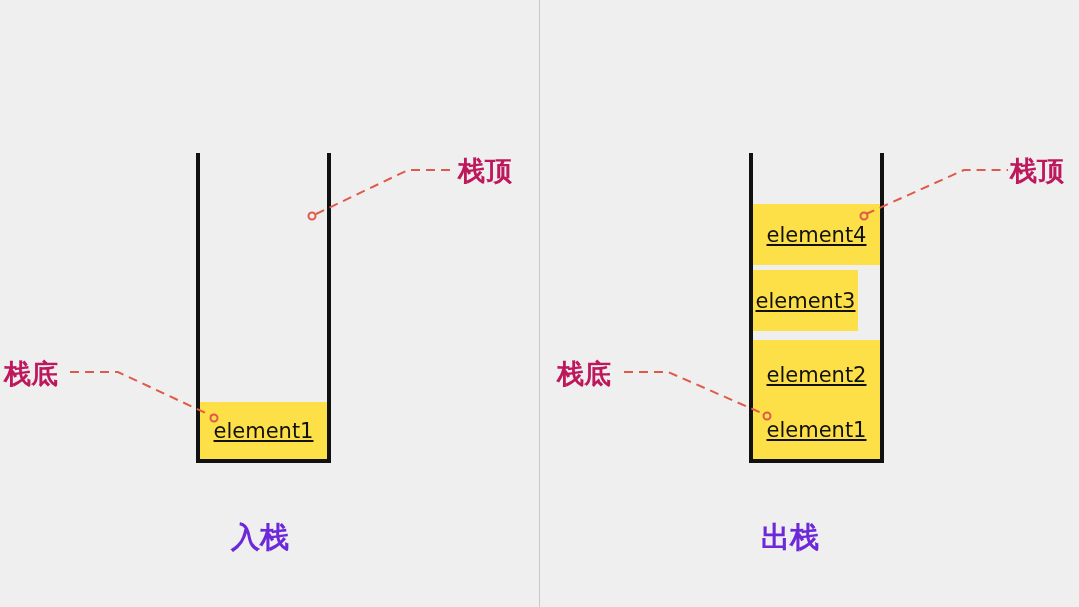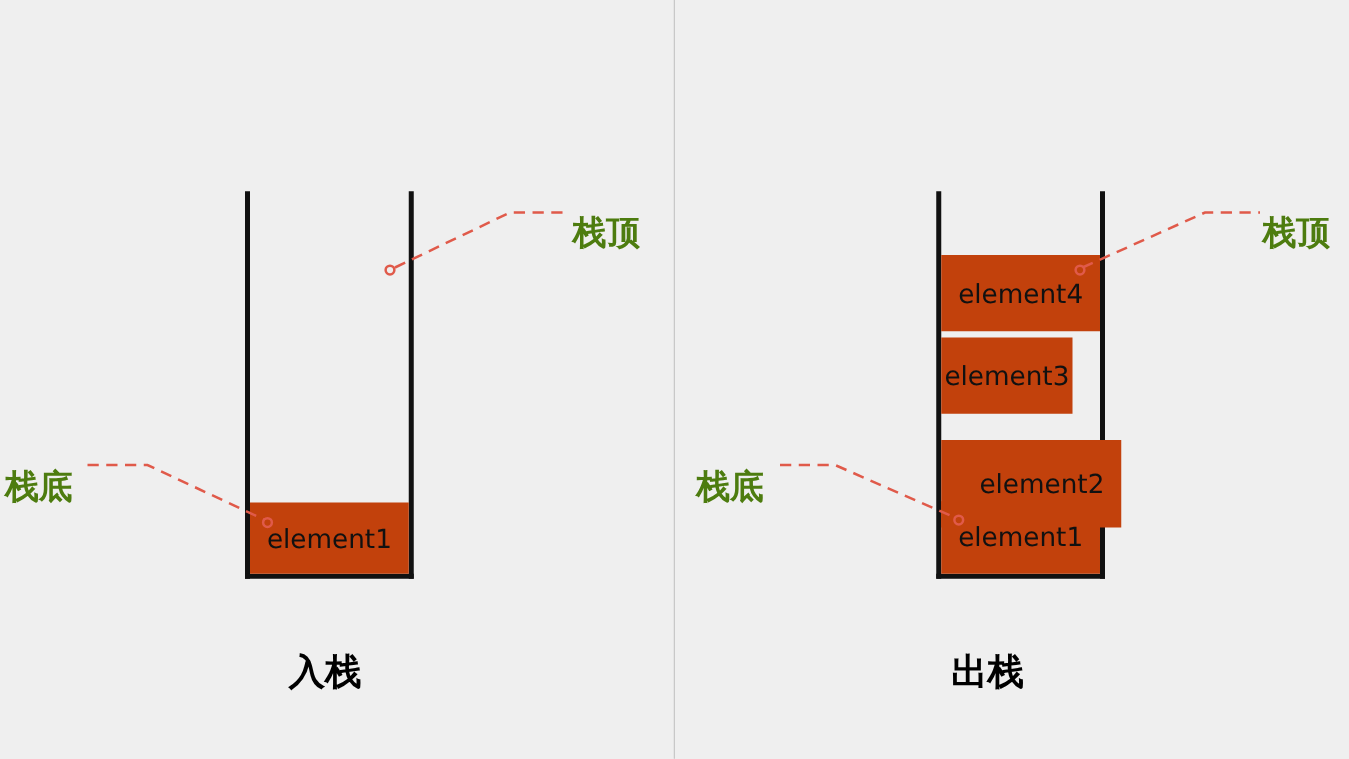--- a/index.html
+++ b/index.html
@@ -1,24 +1,24 @@
 <!DOCTYPE html>
 <html><head>
 <meta charset="utf-8">
 <style>
   html, body { margin:0; padding:0; }
   body { width:1079px; height:607px; background:#efefef; position:relative; overflow:hidden;
          font-family:"DejaVu Sans", sans-serif; }
   .divider { position:absolute; left:539px; top:0; width:1px; height:607px; background:#c8c8c8; }
   .wall { position:absolute; background:#111; width:4px; }
   .floor { position:absolute; background:#111; height:4px; }
-  .block { position:absolute; background:#c2410c; color:#111; font-family:"DejaVu Sans", sans-serif;
-           font-size:21px; display:flex; align-items:center; justify-content:center; }
-  .label { position:absolute; font-size:27px; color:#4d7c0f; font-weight:bold; line-height:1;margin-top:16px; }
-  .caption { position:absolute; font-size:29px; color:#000000; font-weight:bold; line-height:1; }
+  .block { position:absolute; background:#fde047; color:#111; font-family:"DejaVu Sans", sans-serif;
+           font-size:21px; display:flex; align-items:center; justify-content:center;text-decoration:underline; }
+  .label { position:absolute; font-size:27px; color:#be185d; font-weight:bold; line-height:1; }
+  .caption { position:absolute; font-size:29px; color:#6d28d9; font-weight:bold; line-height:1; }
   svg.overlay { position:absolute; left:0; top:0; }
 </style>
 </head>
 <body>
 
 <div class="divider"></div>
 
 <div>
   <div class="wall" style="left:196px; top:153px; height:310px;"></div>
   <div class="wall" style="left:327px; top:153px; height:310px;"></div>
@@ -29,21 +29,21 @@
   <div class="label" style="left:4px; top:360px;">栈底</div>
   <div class="caption" style="left:231px; top:523px;">入栈</div>
 </div>
 
 <div>
   <div class="wall" style="left:749px; top:153px; height:310px;"></div>
   <div class="wall" style="left:880px; top:153px; height:310px;"></div>
   <div class="floor" style="left:749px; top:459px; width:135px;"></div>
   <div class="block" style="left:753px; top:204px; width:127px; height:61px;">element4</div>
   <div class="block" style="left:753px; top:270px; width:105px; height:61px;">element3</div>
-  <div class="block" style="left:753px; top:352px; width:127px; height:70px;padding-left:17px;">element2</div>
+  <div class="block" style="left:753px; top:340px; width:127px; height:70px;">element2</div>
   <div class="block" style="left:753px; top:401px; width:127px; height:58px;">element1</div>
 
   <div class="label" style="left:1010px; top:157px;">栈顶</div>
   <div class="label" style="left:557px; top:360px;">栈底</div>
   <div class="caption" style="left:761px; top:523px;">出栈</div>
 </div>
 
 <svg class="overlay" width="1079" height="607">
   <g fill="none" stroke="#e05a4a" stroke-width="2" stroke-dasharray="9,6">
 

